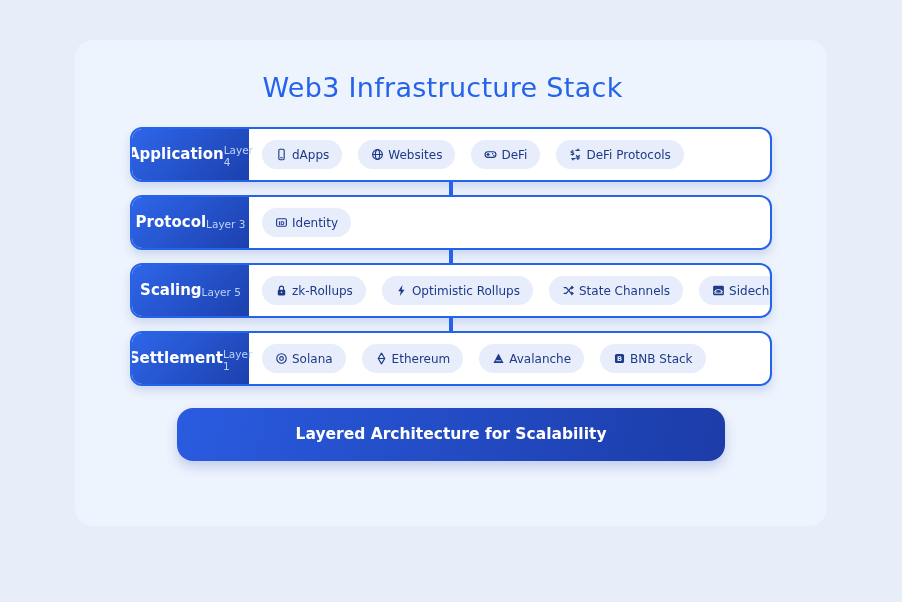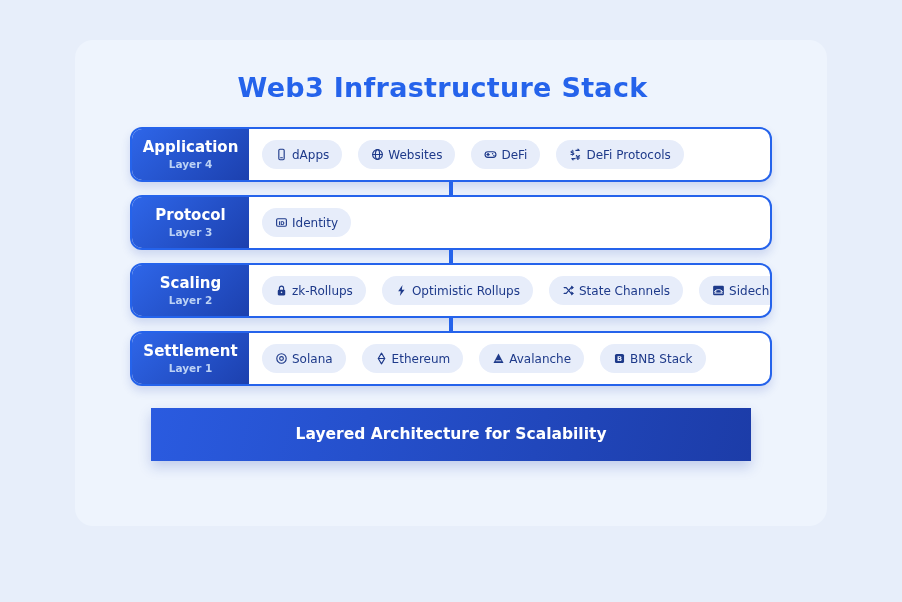--- a/index.html
+++ b/index.html
@@ -9,50 +9,50 @@
     font-family:"DejaVu Sans","Liberation Sans",sans-serif;
   }
   .panel{
     position:absolute;left:75px;top:40px;width:752px;height:486px;
     background:#eef4fd;border-radius:18px;
   }
   .content{
     position:absolute;inset:0;display:flex;flex-direction:column;align-items:center;
   }
   h1.title{
-    margin:74px 17px 0 0;font-size:27px;line-height:1;font-weight:bold;
+    margin:74px 17px 0 0;font-size:27px;line-height:1;font-weight:normal;
     color:#2563eb;letter-spacing:.3px;text-align:right;
   }
   .stack{margin-top:26px;display:flex;flex-direction:column;align-items:center;}
   .row{
     width:642px;height:55px;box-sizing:border-box;
     border:2.5px solid #2563eb;border-radius:12px;background:#ffffff;
     display:flex;align-items:stretch;overflow:hidden;
     box-shadow:0 5px 10px rgba(30,64,175,.16);
   }
   .label{
     width:117px;flex:0 0 117px;
     background:linear-gradient(135deg,#2e66e9 0%,#1c40ae 100%);
-    color:#fff;display:flex;flex-direction:column;align-items:center;justify-content:center;
+    color:#fff;display:flex;flex-direction:row;align-items:center;justify-content:center;
   }
   .label-name{font-size:15px;font-weight:bold;line-height:1.1;}
-  .label-sub{font-size:10.5px;color:#bcd2f5;margin-top:3px;font-weight:bold;}
+  .label-sub{font-size:10.5px;color:#bcd2f5;margin-top:3px;}
   .chips{flex:1;display:flex;align-items:center;padding-left:13px;gap:16px;}
   .chip{
     display:inline-flex;align-items:center;gap:4px;
     background:#e7edfa;color:#1e3a8a;border-radius:999px;
     padding:7.5px 13px;font-size:12px;white-space:nowrap;
   }
   .chip .icon{display:inline-flex;align-items:center;}
   .chip svg{display:block;}
   .connector{width:4px;height:13px;background:#2563eb;}
   .banner{
-    width:600px;box-sizing:border-box;margin-top:22px;
+    width:548px;box-sizing:border-box;margin-top:22px;
     background:linear-gradient(105deg,#2a5be0 0%,#1c3ca8 100%);
-    border-radius:0;padding:17px 28px 18px;text-align:center;color:#fff;
+    border-radius:16px;padding:17px 28px 18px;text-align:center;color:#fff;
     box-shadow:0 6px 12px rgba(30,64,175,.22);
   }
   .banner-title{font-size:15.5px;font-weight:bold;}
   .banner-desc{font-size:12.5px;color:#d6e4fb;line-height:1.5;margin-top:8px;}
 </style>
 </head>
 <body>
 
 <div class="panel"></div>
 
@@ -123,21 +123,21 @@
               </svg>
             </span>
             <span class="chip-label">Identity</span>
           </span>
         </div>
       </div>
       <div class="connector"></div>
       <div class="row">
         <div class="label">
           <div class="label-name">Scaling</div>
-          <div class="label-sub">Layer 2</div>
+          <div class="label-sub">Layer 5</div>
         </div>
         <div class="chips">
           <span class="chip">
             <span class="icon">
               <svg width="13" height="13" viewBox="0 0 16 16">
                 <path d="M5.4 7.2V5.2a2.6 2.6 0 0 1 5.2 0v2" fill="none" stroke="currentColor" stroke-width="1.4" stroke-linecap="round" stroke-linejoin="round"></path>
                 <rect x="3.4" y="7.2" width="9.2" height="6.8" rx="1.4" fill="currentColor"></rect>
                 <circle cx="8" cy="10.3" r="1" fill="#e7edfa"></circle>
               </svg>
             </span>

